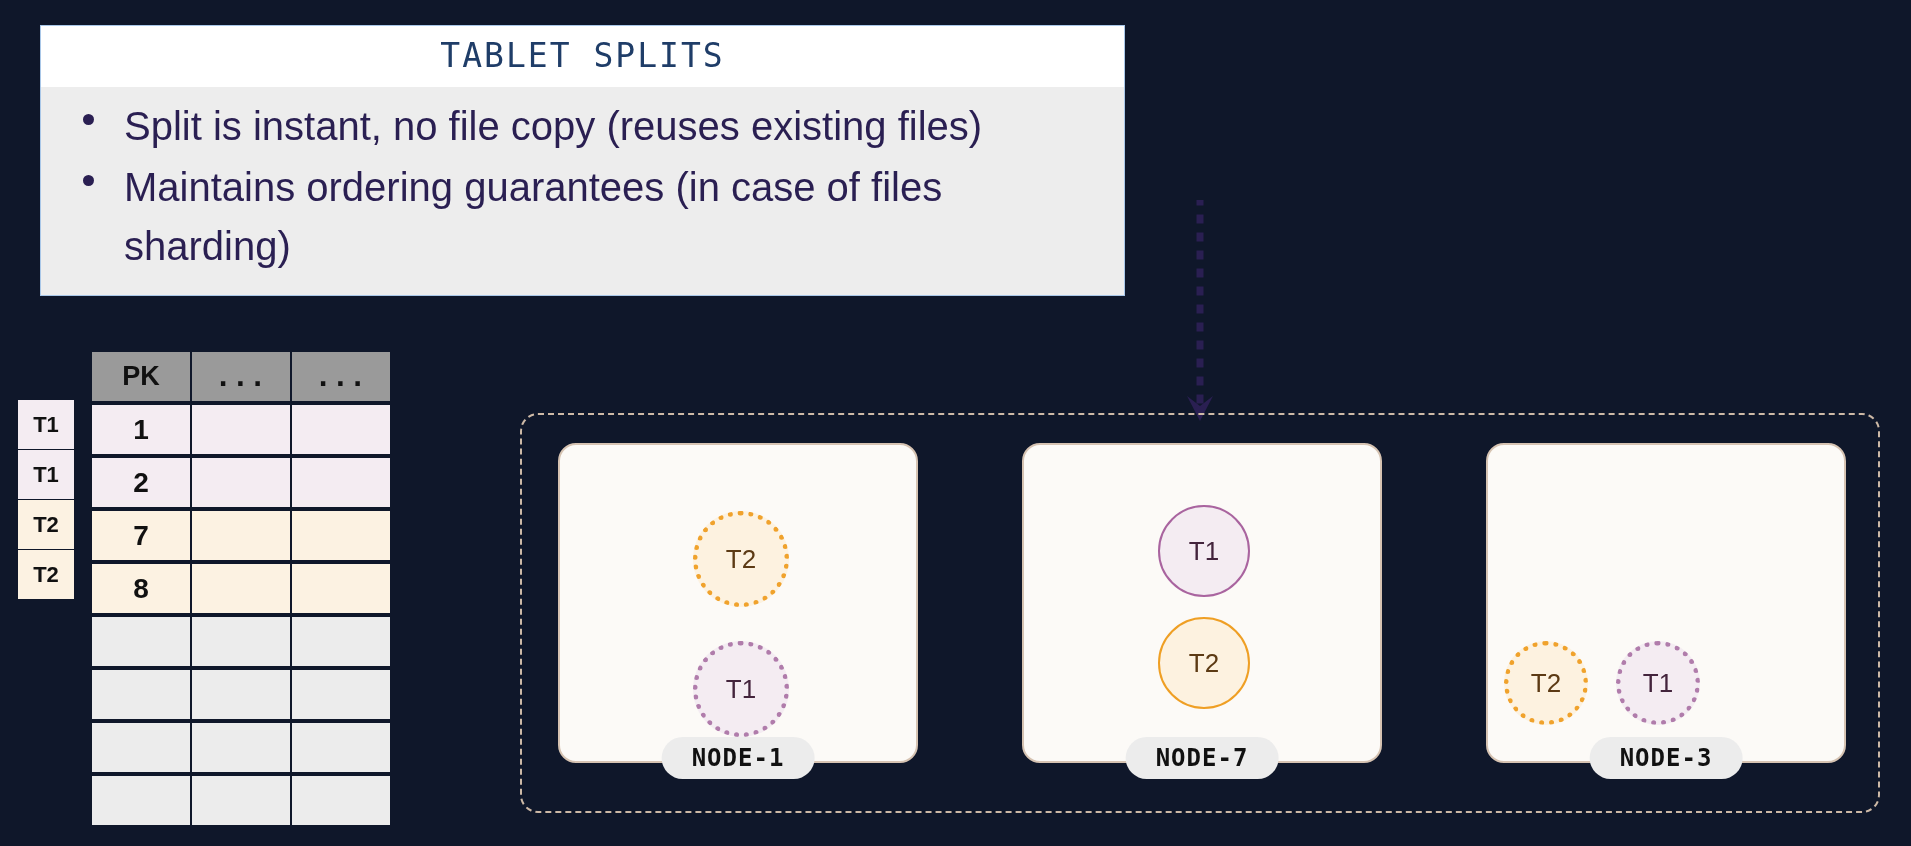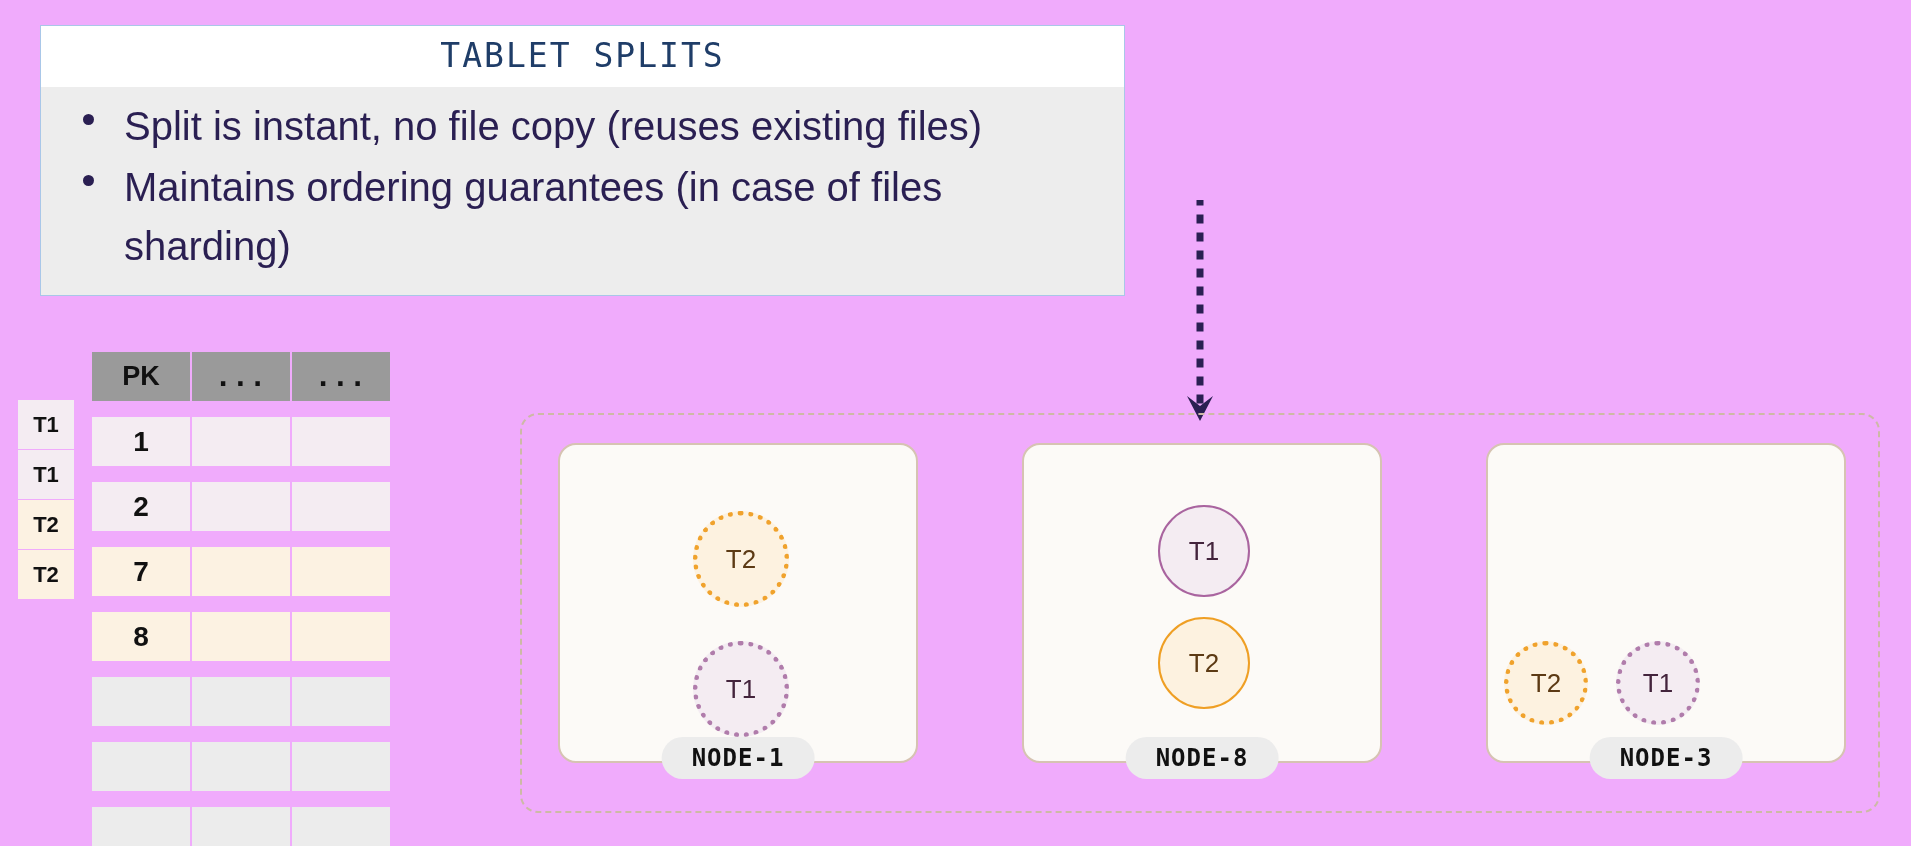--- a/index.html
+++ b/index.html
@@ -8,21 +8,21 @@
     width: 1911px;
     height: 846px;
     background: #ffffff;
     font-family: "Liberation Sans", sans-serif;
     overflow: hidden;
   }
   #stage {
     position: relative;
     width: 1911px;
     height: 846px;
-    background: #f0abfc;
+    background: #0f172a;
   }
 
   
   .callout {
     position: absolute;
     left: 40px;
     top: 25px;
     width: 1085px;
     border: 1px solid #a9c7e8;
     background: #ededed;
@@ -90,21 +90,21 @@
     margin-bottom: 1px;
   }
   .tag-t1 { background: #f4ecf2; }
   .tag-t2 { background: #fcf2e2; }
 
   .grid { position: absolute; left: 74px; top: 0; }
   .grid-row { display: flex; }
   .cell {
     width: 98px;
     height: 49px;
-    margin: 0 2px 16px 0;
+    margin: 0 2px 4px 0;
     display: flex;
     align-items: center;
     justify-content: center;
     font-size: 28px;
     font-weight: bold;
     color: #111111;
   }
   .cell.head {
     background: #9a9a9a;
     font-size: 27px;
@@ -304,21 +304,21 @@
       <div class="node-label">NODE-1</div>
     </div>
 
     <div class="node" id="node-2">
       <div class="tablet solid t1 sz-md" style="left:134px;top:60px;">
         <span>T1</span>
       </div>
       <div class="tablet solid t2 sz-md" style="left:134px;top:172px;">
         <span>T2</span>
       </div>
-      <div class="node-label">NODE-8</div>
+      <div class="node-label">NODE-7</div>
     </div>
 
     <div class="node" id="node-3">
       <div class="tablet dotted t2 sz-sm" style="left:16px;top:196px;">
         <span>T2</span>
       </div>
       <div class="tablet dotted t1 sz-sm" style="left:128px;top:196px;">
         <span>T1</span>
       </div>
       <div class="node-label">NODE-3</div>

